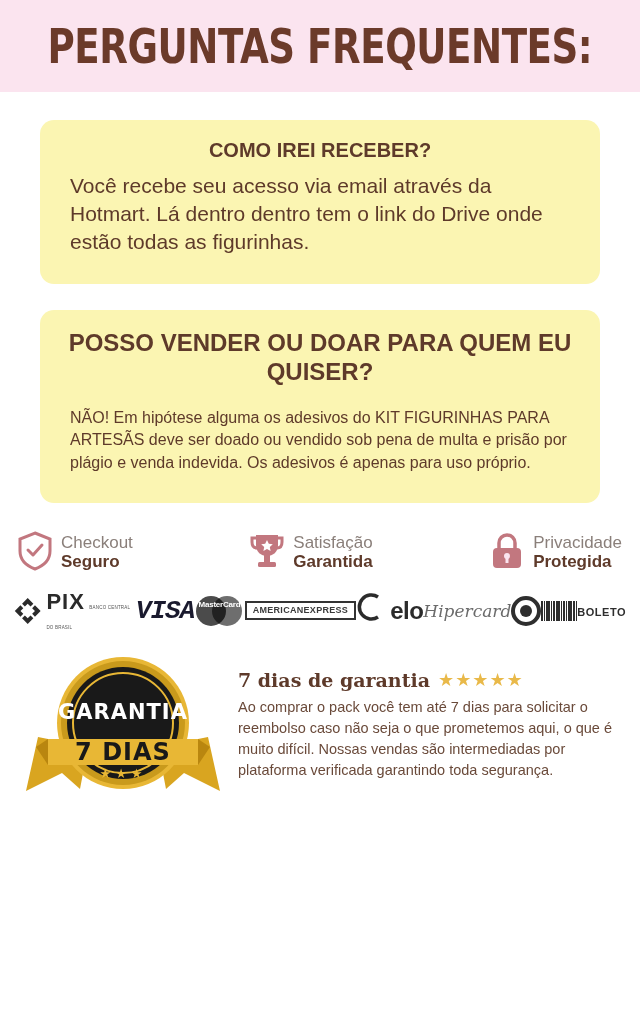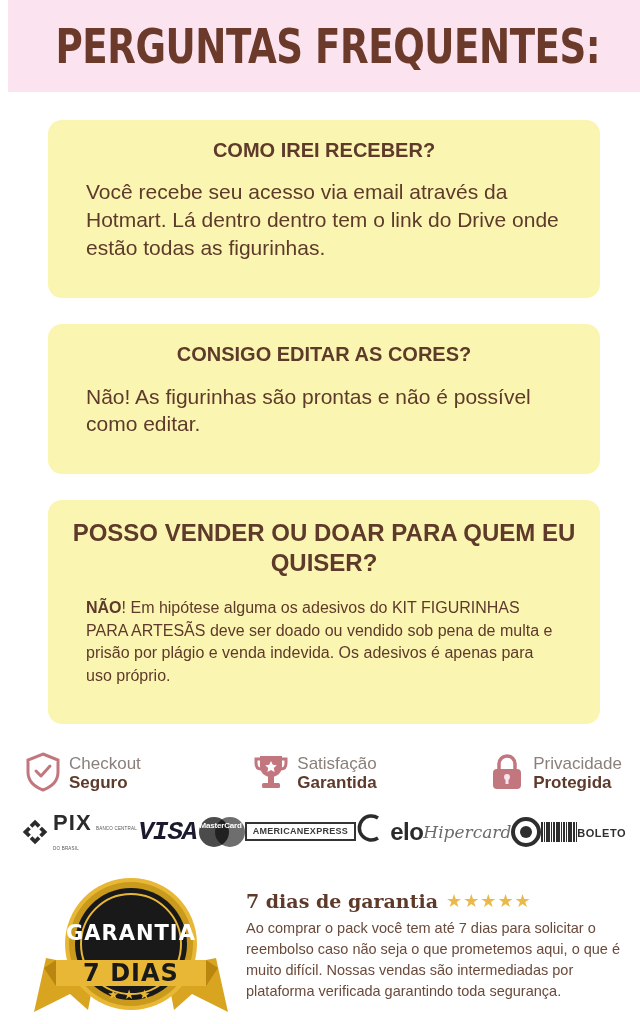--- a/index.html
+++ b/index.html
@@ -7,21 +7,20 @@
     margin: 0; padding: 0;
     width: 640px; height: 1024px;
     background: #ffffff;
     font-family: "Liberation Sans", sans-serif;
     overflow: hidden;
   }
   .page {
     position: relative;
     width: 640px; height: 1024px;
     background: #ffffff;
-    padding-left: 8px;
   }
 
   
   .header {
     width: 640px;
     height: 92px;
     background: #fbe4ef;
     display: flex;
     align-items: center;
     justify-content: center;
@@ -52,25 +51,25 @@
     font-weight: 700;
     font-size: 20px;
     color: #5e3a2a;
     line-height: 1.22;
     margin: 0 0 10px 0;
   }
   .card-a {
     font-size: 21px;
     line-height: 1.33;
     color: #5e3a2a;
-    margin: 16px;
+    margin: 8px;
   }
   .card-3 .card-q { font-size: 24px; margin-bottom: 20px; text-align: center; }
   .card-3 .card-a { font-size: 16px; line-height: 1.42; }
-  .strong-no { font-weight: 700; }
+  .strong-no { font-weight: 400; }
 
   
   .trust {
     display: flex;
     justify-content: space-between;
     align-items: center;
     padding: 2px 18px 0 18px;
   }
   .trust-item {
     display: flex;
@@ -169,24 +168,20 @@
     <div class="header-title">PERGUNTAS FREQUENTES:</div>
   </div>
 
   <div class="faq-wrap">
 
     <div class="card card-1">
       <div class="card-q">COMO IREI RECEBER?</div>
       <div class="card-a">Você recebe seu acesso via email através da Hotmart. Lá dentro dentro tem o link do Drive onde estão todas as figurinhas.</div>
     </div>
 
-    <div class="card card-2">
-      <div class="card-q">CONSIGO EDITAR AS CORES?</div>
-      <div class="card-a">Não! As figurinhas são prontas e não é possível como editar.</div>
-    </div>
 
     <div class="card card-3">
       <div class="card-q">POSSO VENDER OU DOAR PARA QUEM EU QUISER?</div>
       <div class="card-a"><span class="strong-no">NÃO</span><span>! Em hipótese alguma os adesivos do KIT FIGURINHAS PARA ARTESÃS deve ser doado ou vendido sob pena de multa e prisão por plágio e venda indevida. Os adesivos é apenas para uso próprio.</span></div>
     </div>
 
   </div>
 
   <div class="trust">
 

